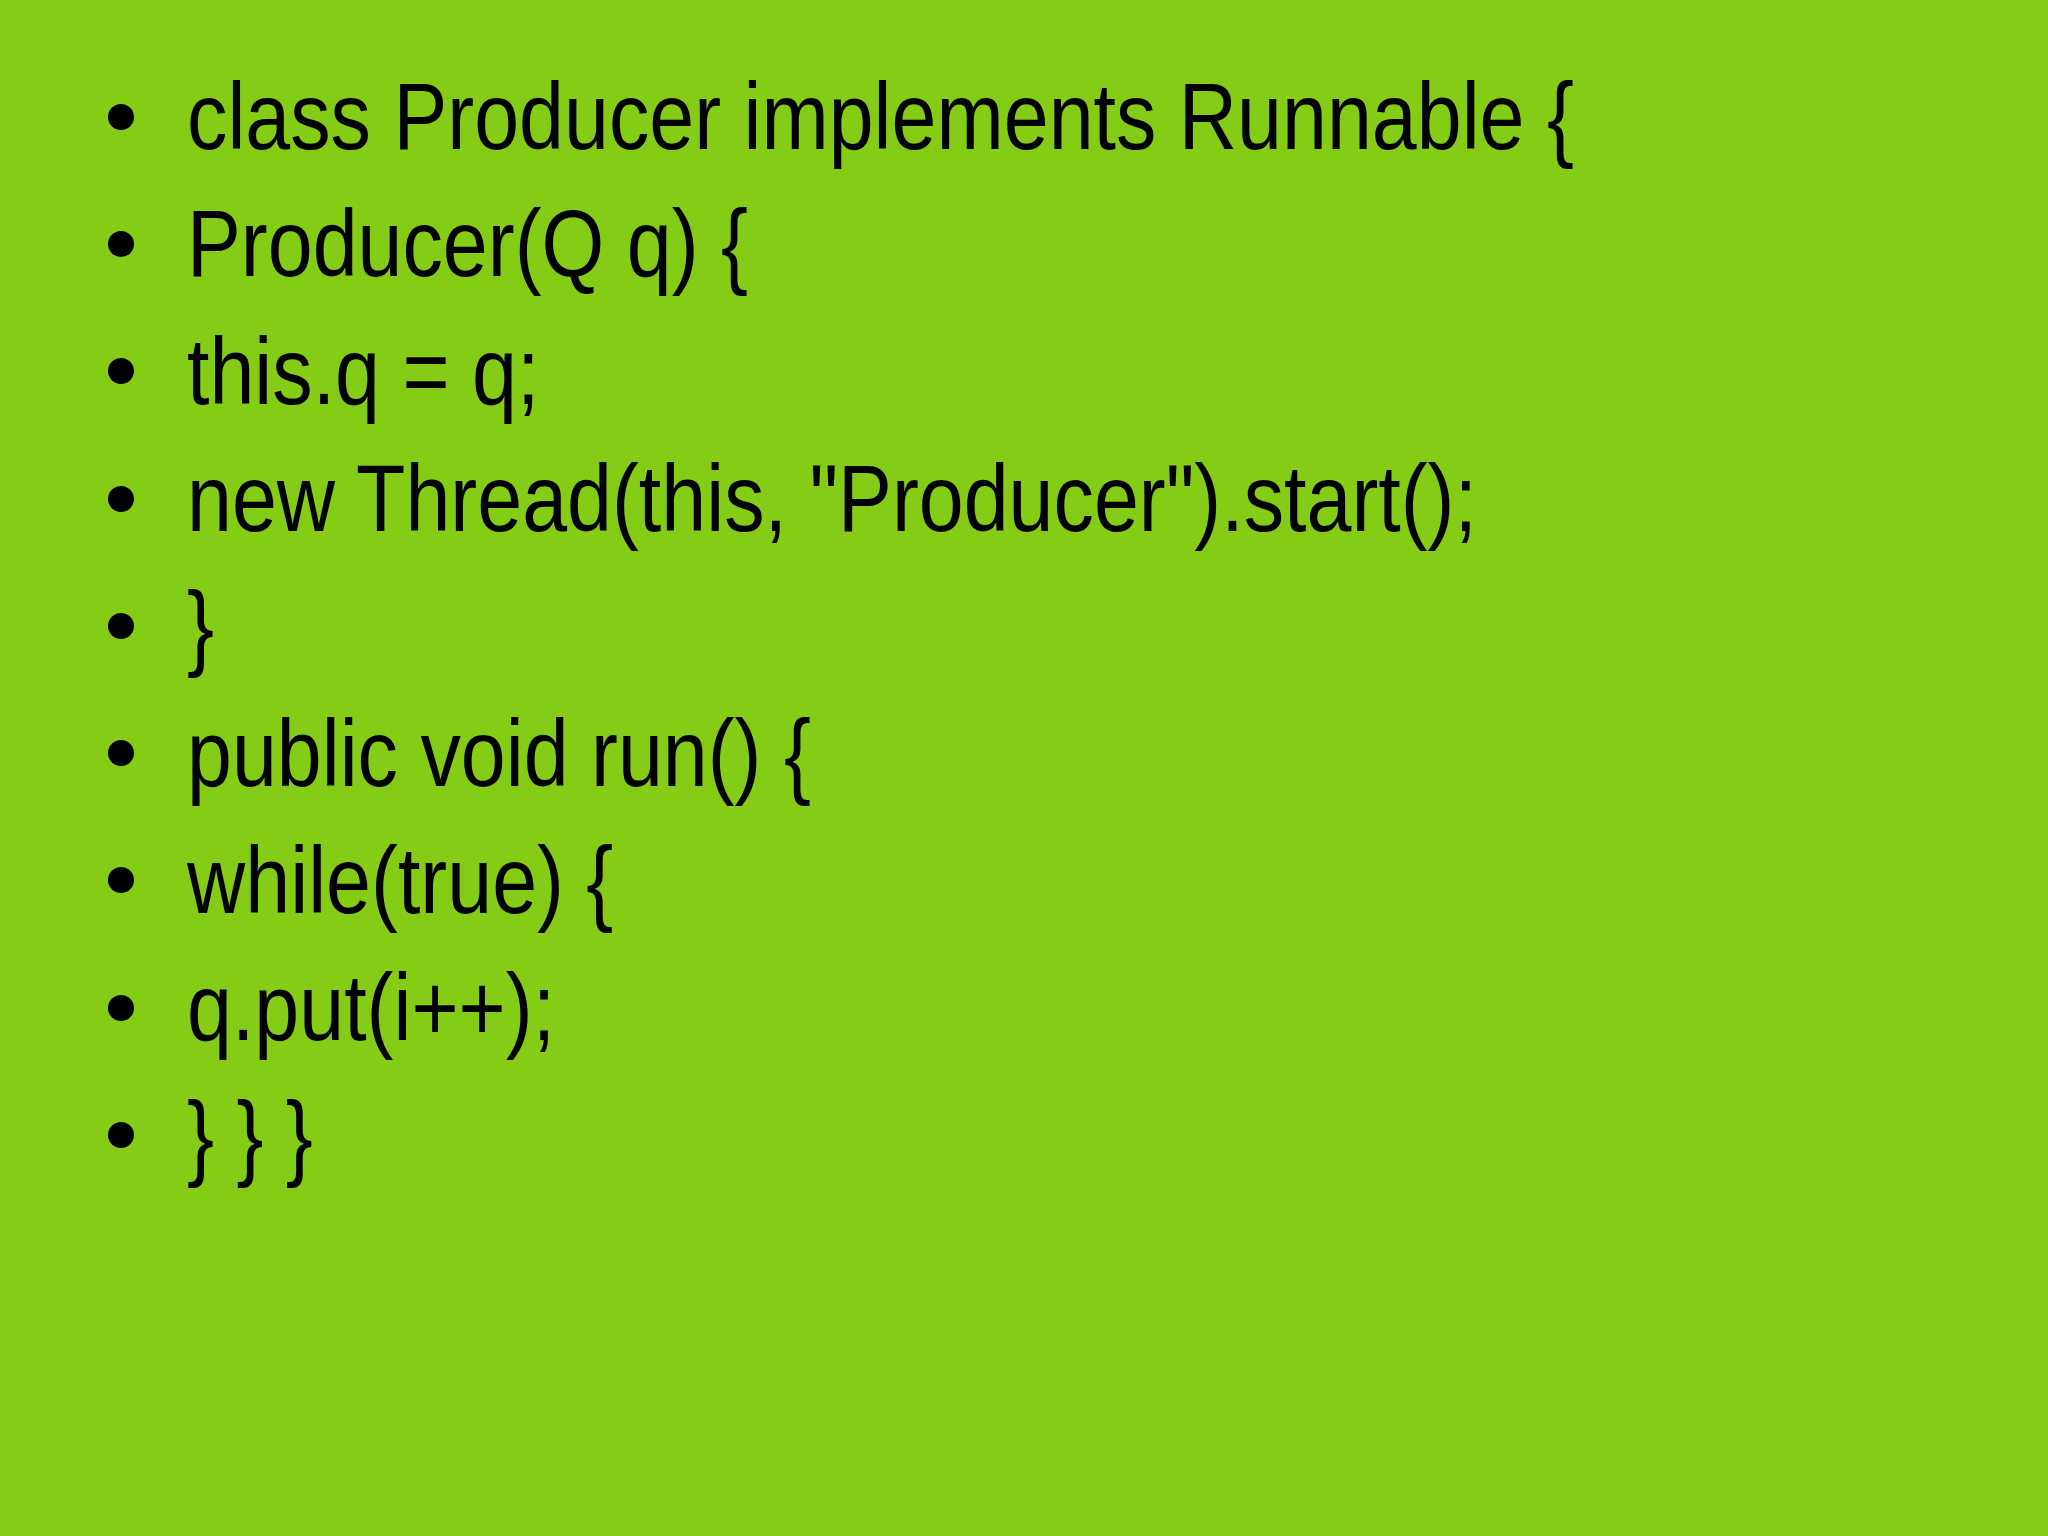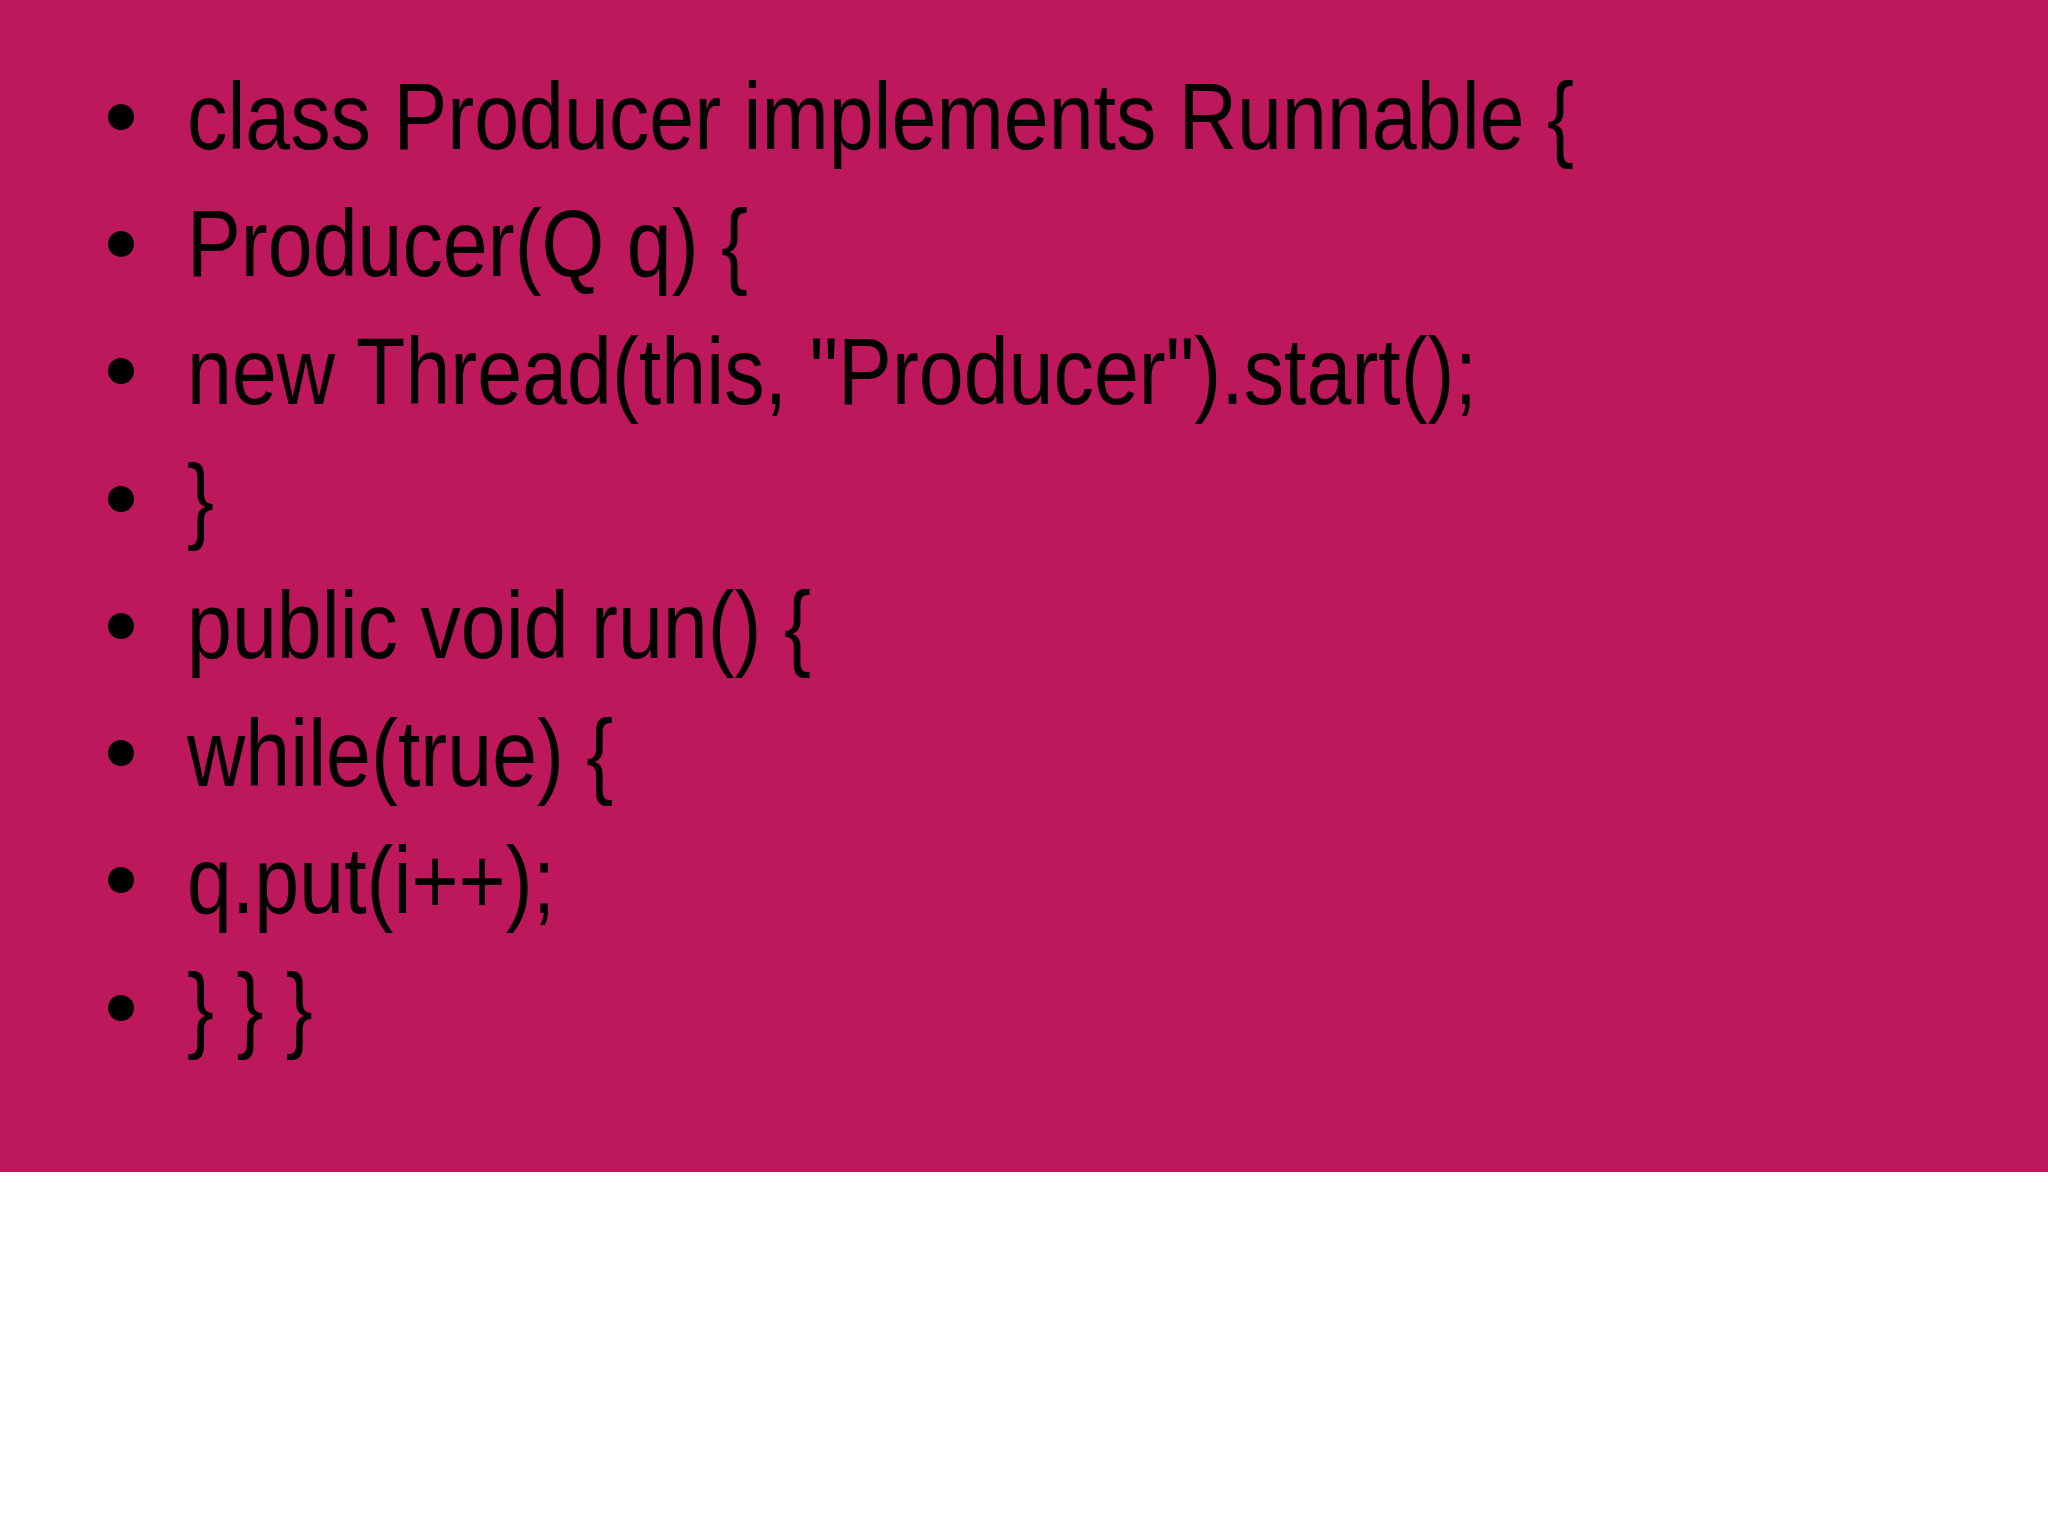--- a/index.html
+++ b/index.html
@@ -3,22 +3,22 @@
 <meta charset="utf-8">
 <style>
   html, body {
     margin: 0;
     padding: 0;
     background: #ffffff;
   }
   .slide {
     position: relative;
     width: 2048px;
-    height: 1172px;
-    background: #be185d;
+    height: 1536px;
+    background: #84cc16;
     overflow: hidden;
     font-family: "Liberation Sans", sans-serif;
   }
   .lines {
     position: absolute;
     top: 53px;
     left: 0;
     width: 2048px;
   }
   .line {
@@ -53,20 +53,24 @@
     <div class="line">
       <span class="bullet"></span>
       <span class="txt">class Producer implements Runnable {</span>
     </div>
     <div class="line">
       <span class="bullet"></span>
       <span class="txt">Producer(Q q) {</span>
     </div>
     <div class="line">
       <span class="bullet"></span>
+      <span class="txt">this.q = q;</span>
+    </div>
+    <div class="line">
+      <span class="bullet"></span>
       <span class="txt">new Thread(this, "Producer").start();</span>
     </div>
     <div class="line">
       <span class="bullet"></span>
       <span class="txt">}</span>
     </div>
     <div class="line">
       <span class="bullet"></span>
       <span class="txt">public void run() {</span>
     </div>

